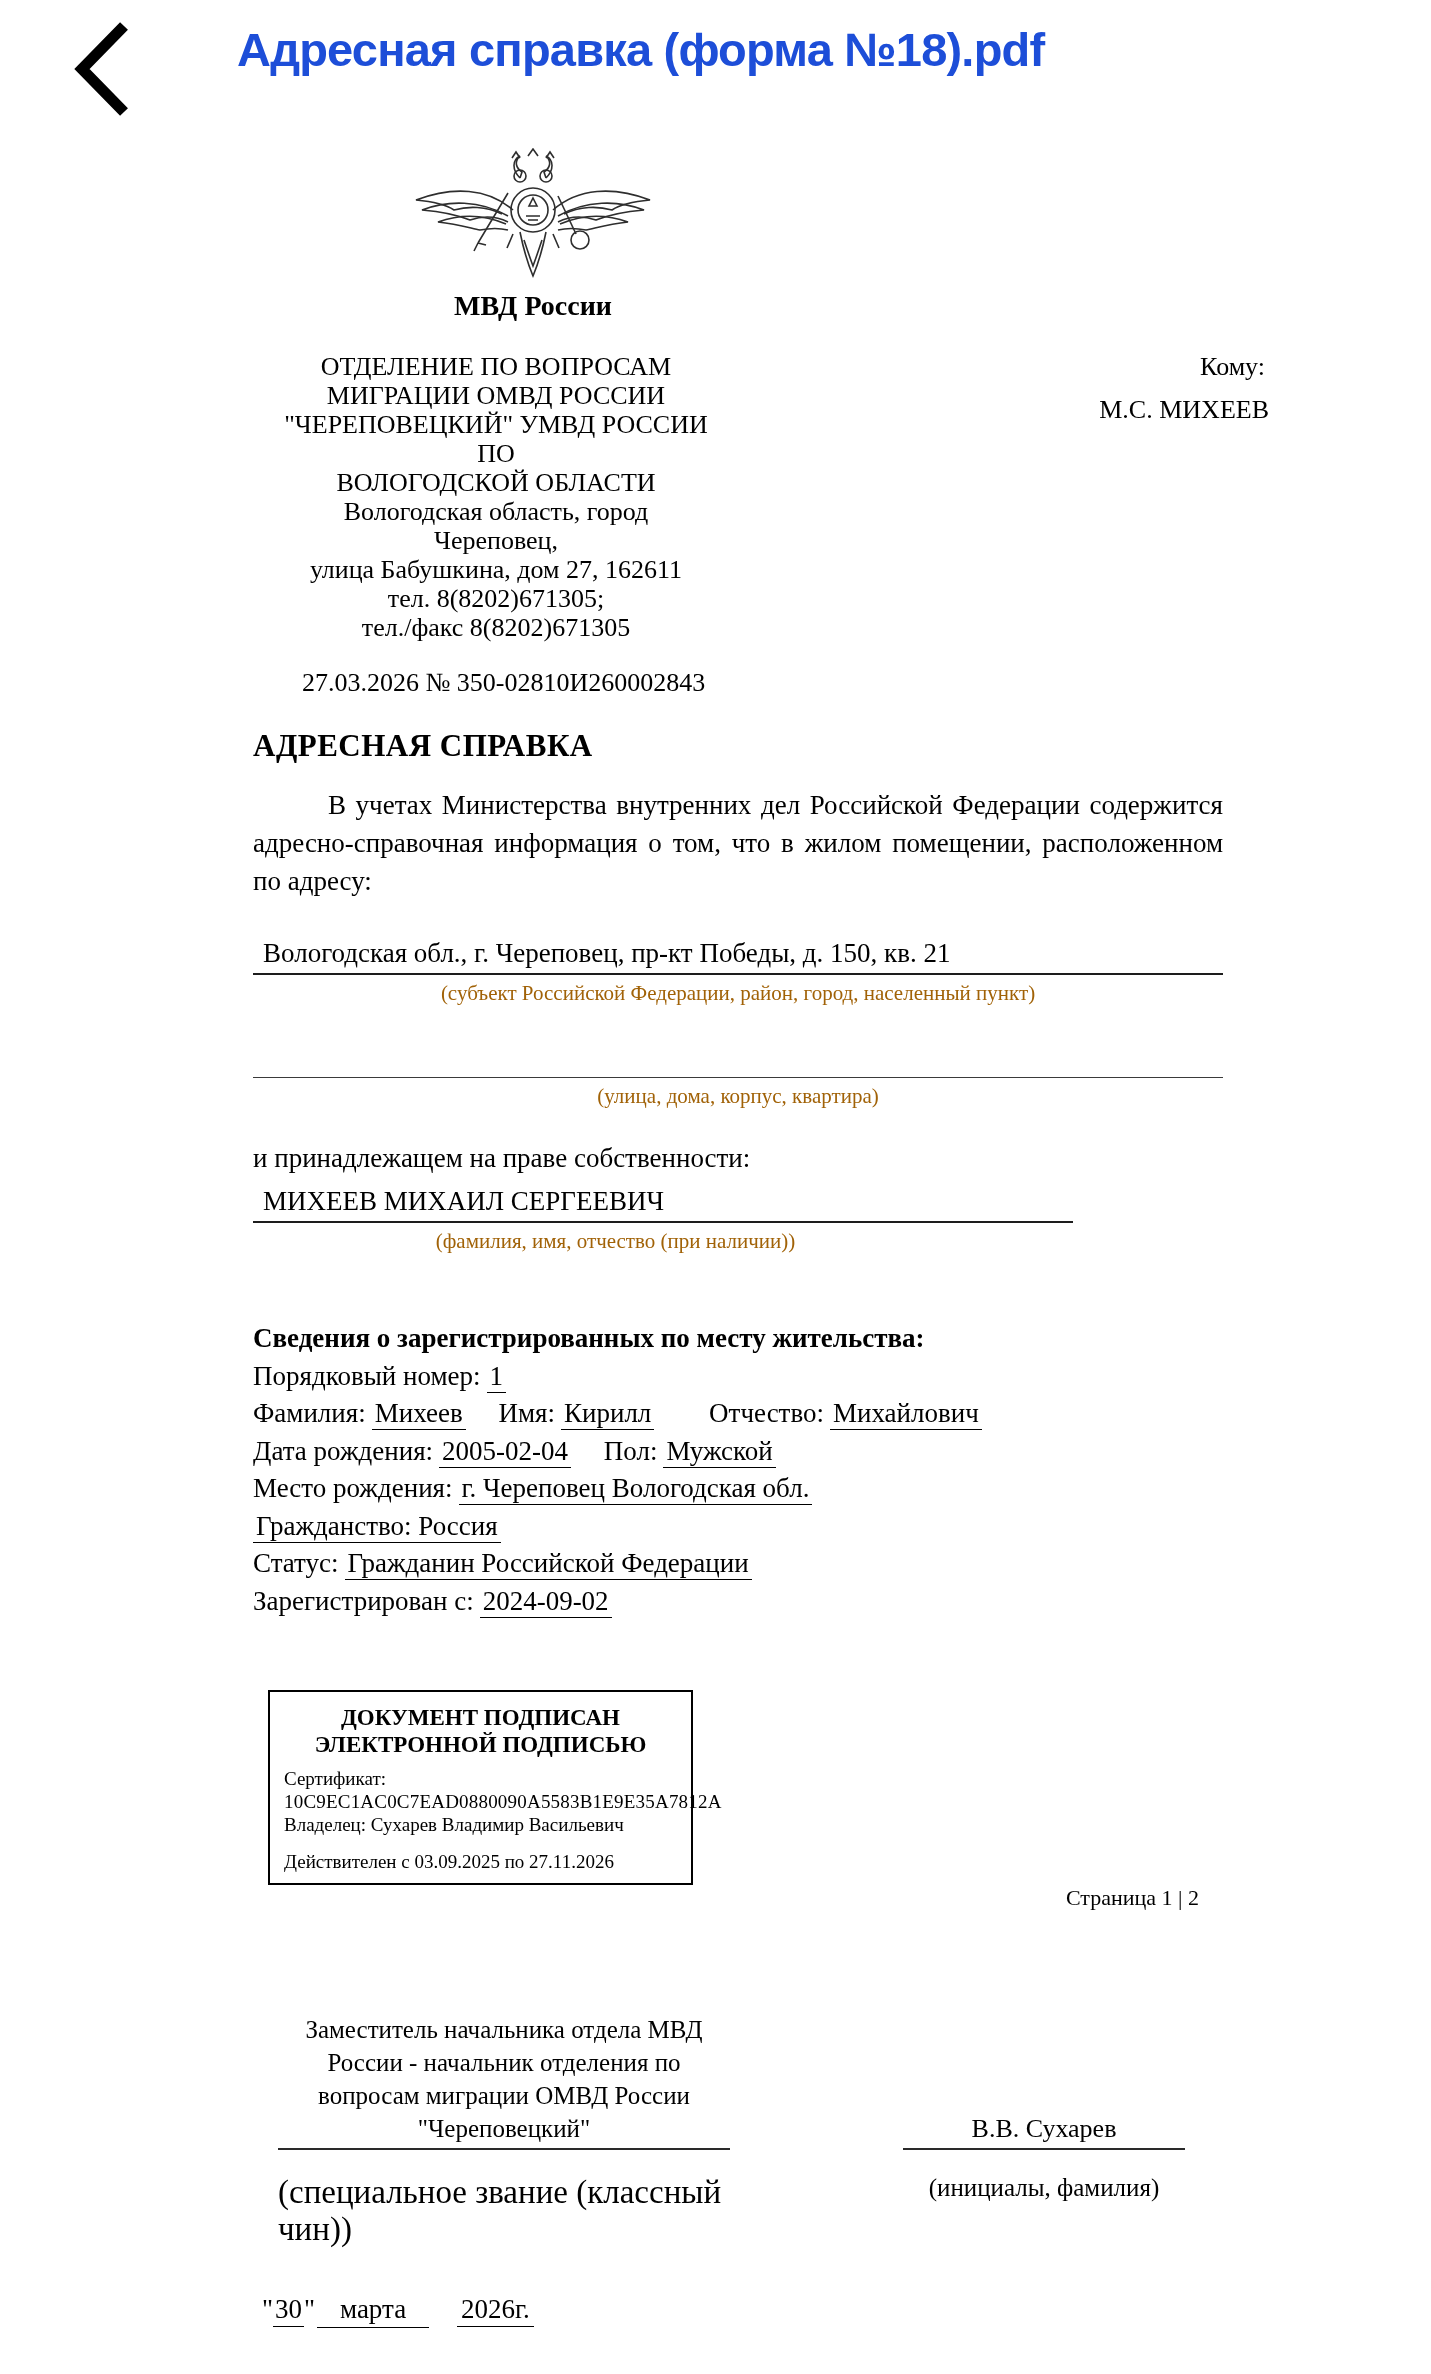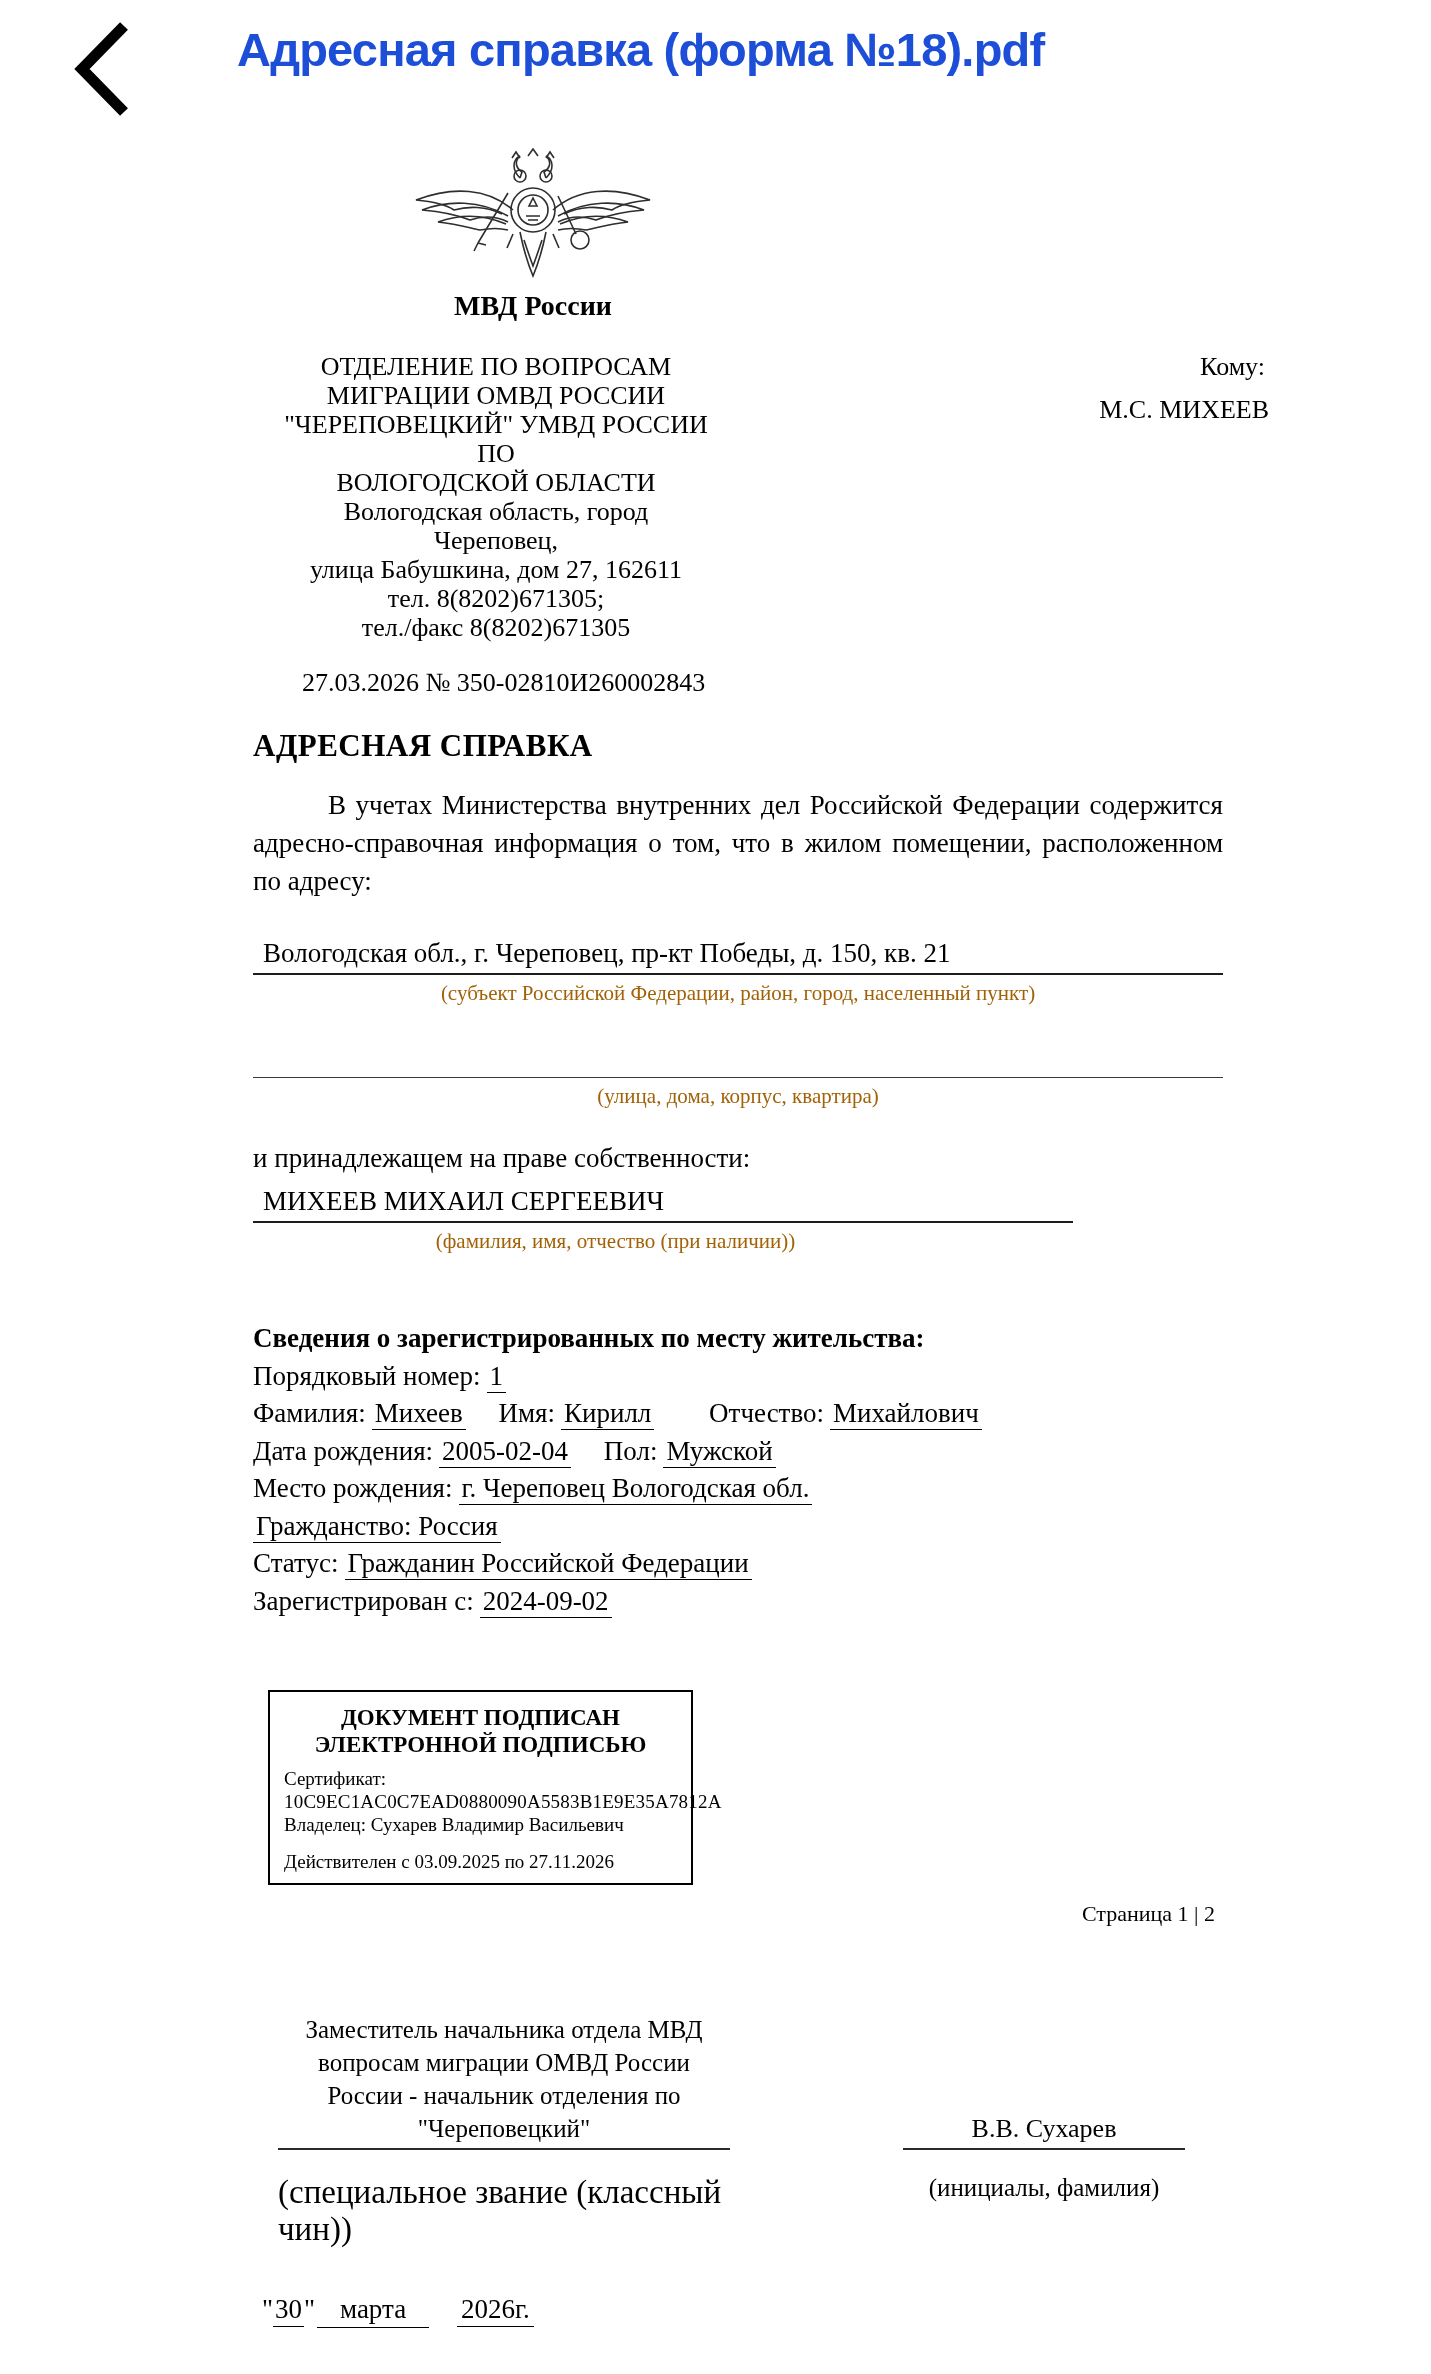--- a/index.html
+++ b/index.html
@@ -76,21 +76,21 @@
     margin-top: 70px; margin-left: 15px;
     width: 425px; border: 2px solid #000;
     padding: 12px 14px 10px 14px;
   }
   .stamp-title { text-align: center; font-size: 23px; font-weight: 700; line-height: 27px; }
   .stamp-small { font-size: 19px; line-height: 23px; }
   .stamp .cert-label { margin-top: 9px; font-family: Liberation Serif, serif; }
   .stamp .cert-value { letter-spacing: 0.2px; white-space: nowrap; }
   .stamp .validity { margin-top: 14px; }
 
-  .page-num { position: absolute; right: 8px; font-size: 22px; margin-top: 16px; }
+  .page-num { position: absolute; right: 24px; font-size: 22px; }
 
   
   .sign-row { display: flex; margin-top: 128px; align-items: flex-start; }
   .sig-col-left { width: 452px; margin-left: 25px; }
   .pos-lines { text-align: center; font-size: 25px; line-height: 33px; border-bottom: 2px solid #2a2a2a; padding-bottom: 3px; }
   .sig-caption-left { font-size: 33px; margin-top: 24px; }
   .sig-col-right { width: 282px; margin-left: auto; margin-right: 38px; padding-top: 99px; }
   .name-line { text-align: center; font-size: 26px; line-height: 33px; border-bottom: 2px solid #2a2a2a; padding-bottom: 3px; white-space: nowrap; }
   .sig-caption-right { font-size: 25px; margin-top: 24px; text-align: center; }
 
@@ -229,22 +229,22 @@
       <div class="stamp-small">Владелец: Сухарев Владимир Васильевич</div>
       <div class="stamp-small validity">Действителен с 03.09.2025 по 27.11.2026</div>
     </div>
 
     <div class="page-num">Страница 1 | 2</div>
 
     <div class="sign-row">
       <div class="sig-col-left">
         <div class="pos-lines">
           <div>Заместитель начальника отдела МВД</div>
+          <div>России - начальник отделения по</div>
           <div>вопросам миграции ОМВД России</div>
-          <div>России - начальник отделения по</div>
           <div>"Череповецкий"</div>
         </div>
         <div class="sig-caption-left">(специальное звание (классный чин))</div>
       </div>
       <div class="sig-col-right">
         <div class="name-line">В.В. Сухарев</div>
         <div class="sig-caption-right">(инициалы, фамилия)</div>
       </div>
     </div>
 

